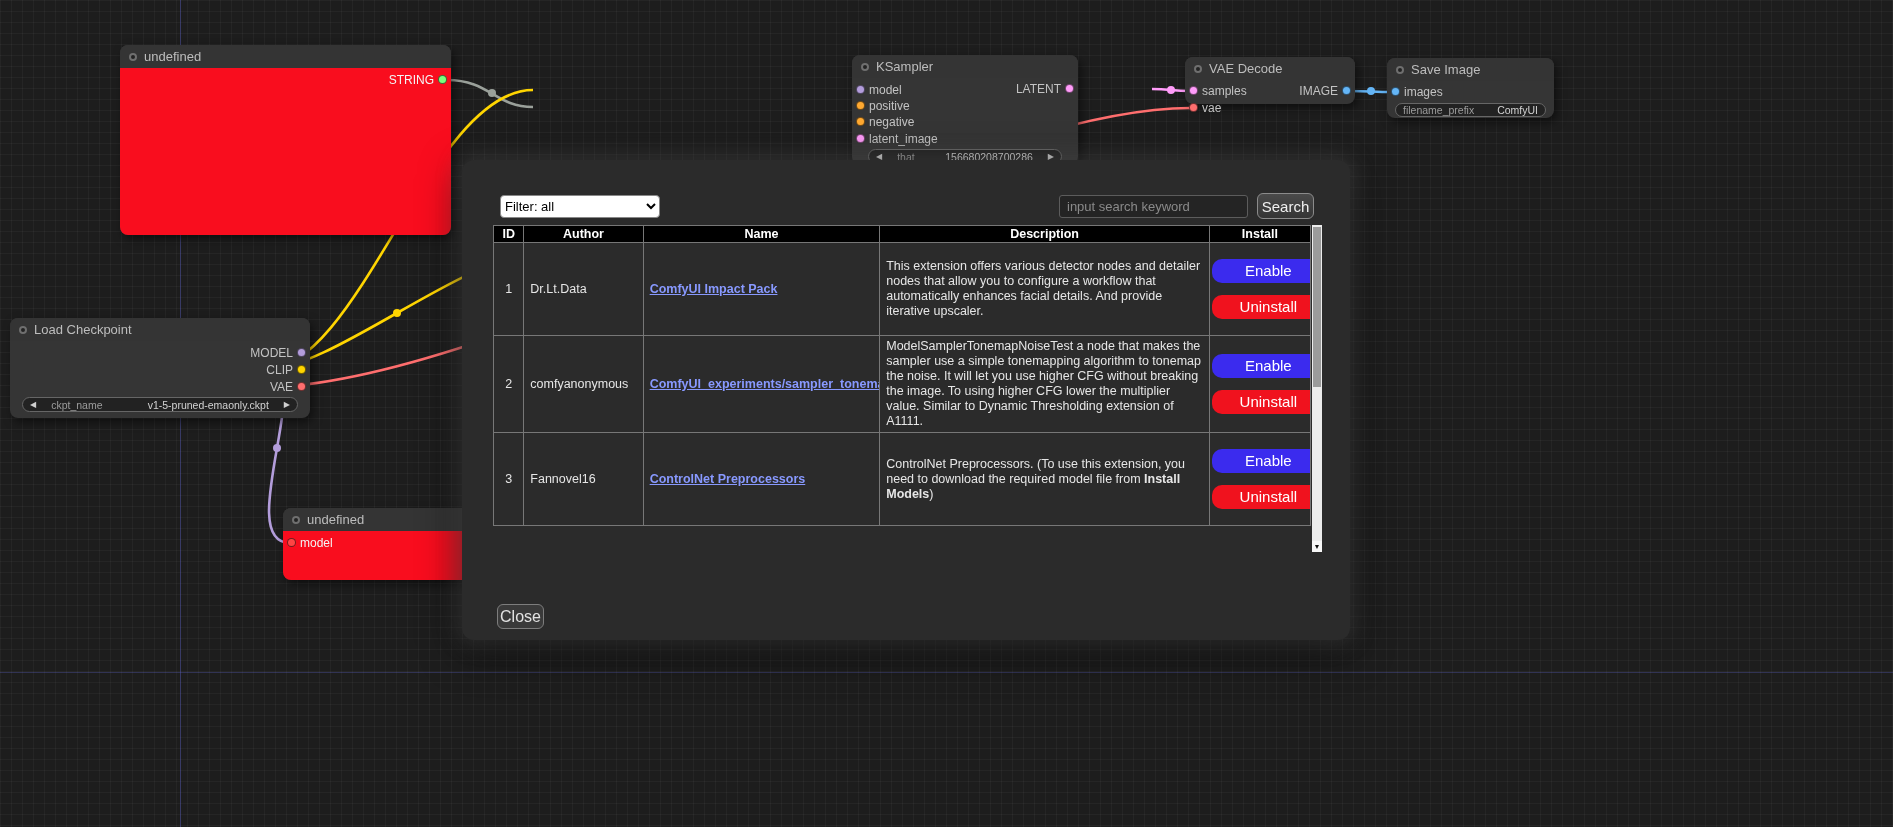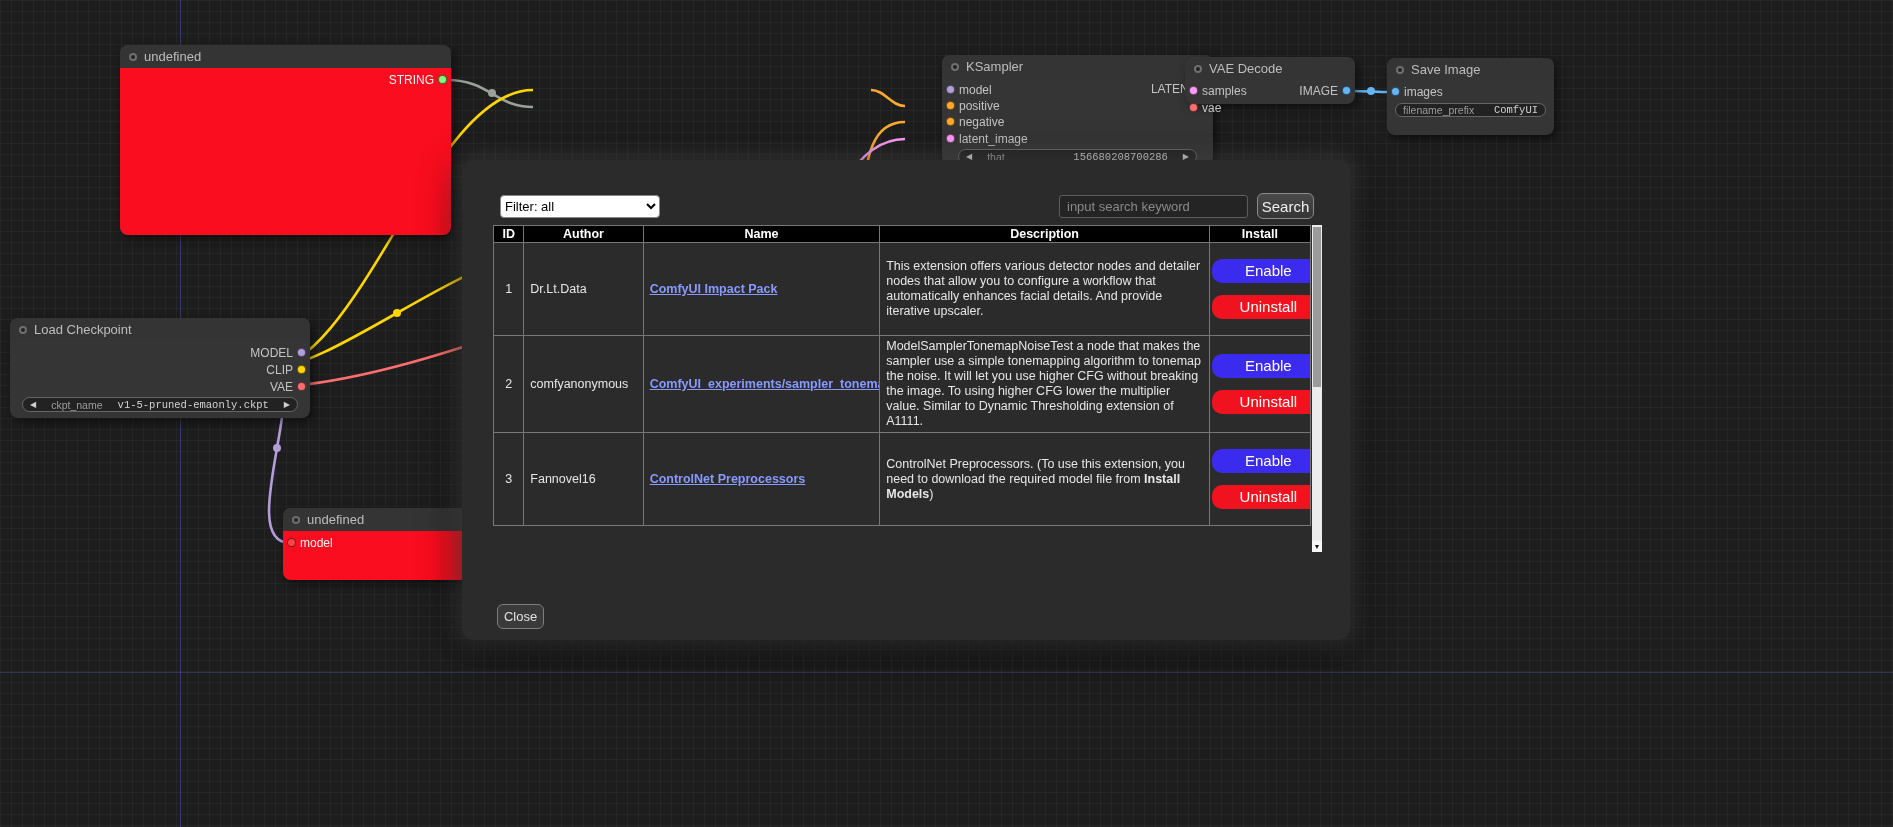--- a/index.html
+++ b/index.html
@@ -30,21 +30,21 @@
     border:1px solid rgba(0,0,0,0.55); }
   .dot.in { left:4px; } .dot.out { right:4px; }
   .slot-label { position:absolute; font-size:12px; color:#c3c3c3; line-height:14px; white-space:nowrap; }
   .slot-label.in { left:17px; } .slot-label.out { right:17px; text-align:right; }
   .slot-label.onred { color:#f4f4f4; }
   .widget { position:absolute; height:15px; background:#222; border:1px solid #666;
     border-radius:8px; display:flex; align-items:center; gap:15px; padding:0 7px;
     font-size:10.5px; color:#aaa; white-space:nowrap; }
   .widget .arrow { color:#cfcfcf; font-size:8px; line-height:1; }
   .widget .w-label { color:#9c9c9c; }
-  .widget .w-value { margin-left:auto; color:#d2d2d2;font-family:Liberation Mono, monospace; }
+  .widget .w-value { margin-left:auto; color:#d2d2d2; }
 
   
   .dialog { position:absolute; left:462px; top:160px; width:888px; height:480px;
     background:#2b2b2b; border-radius:12px; z-index:5;
     box-shadow:0 0 22px 5px rgba(150,150,150,0.22), 0 10px 40px rgba(0,0,0,0.7); }
   .filter-select { position:absolute; left:38px; top:35px; width:160px; height:23px;
     font-size:13px; border-radius:4px; background:#fff; color:#000; border:1px solid #888; }
   .search-input { position:absolute; left:597px; top:35px; width:189px; height:23px;
     background:#242424; border:1px solid #5c5c5c; border-radius:3px; color:#cfcfcf;
     font-size:13px; padding:0 7px; }
@@ -66,21 +66,21 @@
     border-radius:10px; color:#fff; font-size:15px; cursor:pointer; line-height:22px; }
   .btn-enable { background:var(--enable-btn); }
   .btn-uninstall { background:var(--uninstall-btn); }
   .scrollbar { position:absolute; left:850px; top:65px; width:10px; height:327px;
     background:#ececec; }
   .scroll-thumb { position:absolute; left:1px; top:2px; width:8px; height:160px; background:#9b9b9b; }
   .scroll-down { position:absolute; left:0; bottom:0; width:10px; height:11px; background:#f7f7f7;
     color:#111; font-size:7px; text-align:center; line-height:11px; cursor:pointer; }
   .close-btn { position:absolute; left:35px; top:444px; width:47px; height:25px;
     background:#3a3a3a; border:1px solid #7d7d7d; border-radius:6px; color:#e2e2e2;
-    font-size:13px; cursor:pointer; }
+    font-size:16px; cursor:pointer; }
 </style>
 </head>
 <body>
 
 <div id="stage">
   <div class="axis-v"></div>
   <div class="axis-h"></div>
 
   <svg id="wires" width="1893" height="827" viewBox="0 0 1893 827">
     <path d="M447,80 C490,80 495,107 533,107" style="stroke:var(--wire-string)"></path>
@@ -106,21 +106,21 @@
       <span class="title-dot"></span>
       <span class="node-title">undefined</span>
     </div>
     <div class="node-body red">
       <span class="dot out" style="top:7px; background:var(--dot-string)"></span>
       <span class="slot-label out onred" style="top:5px">STRING</span>
     </div>
   </div>
 
 
-  <div class="node" style="left:942px; top:55px; width:271px; height:110px">
+  <div class="node" style="left:852px; top:55px; width:226px; height:110px">
     <div class="node-header">
       <span class="title-dot"></span>
       <span class="node-title">KSampler</span>
     </div>
     <div class="node-body">
       <span class="dot in" style="top:7px; background:var(--wire-model)"></span>
       <span class="slot-label in" style="top:5px">model</span>
       <span class="dot in" style="top:23px; background:var(--wire-cond)"></span>
       <span class="slot-label in" style="top:21px">positive</span>
       <span class="dot in" style="top:39px; background:var(--wire-cond)"></span>
@@ -146,21 +146,21 @@
     <div class="node-body">
       <span class="dot in" style="top:6px; background:var(--wire-latent)"></span>
       <span class="slot-label in" style="top:4px">samples</span>
       <span class="dot in" style="top:23px; background:var(--wire-vae)"></span>
       <span class="slot-label in" style="top:21px">vae</span>
       <span class="dot out" style="top:6px; background:var(--wire-image)"></span>
       <span class="slot-label out" style="top:4px">IMAGE</span>
     </div>
   </div>
 
-  <div class="node" style="left:1387px; top:58px; width:167px; height:77px">
+  <div class="node" style="left:1387px; top:58px; width:167px; height:60px">
     <div class="node-header">
       <span class="title-dot"></span>
       <span class="node-title">Save Image</span>
     </div>
     <div class="node-body">
       <span class="dot in" style="top:6px; background:var(--wire-image)"></span>
       <span class="slot-label in" style="top:4px">images</span>
       <div class="widget" style="left:8px; right:8px; top:22px; height:14px">
         <span class="w-label">filename_prefix</span>
         <span class="w-value">ComfyUI</span>

